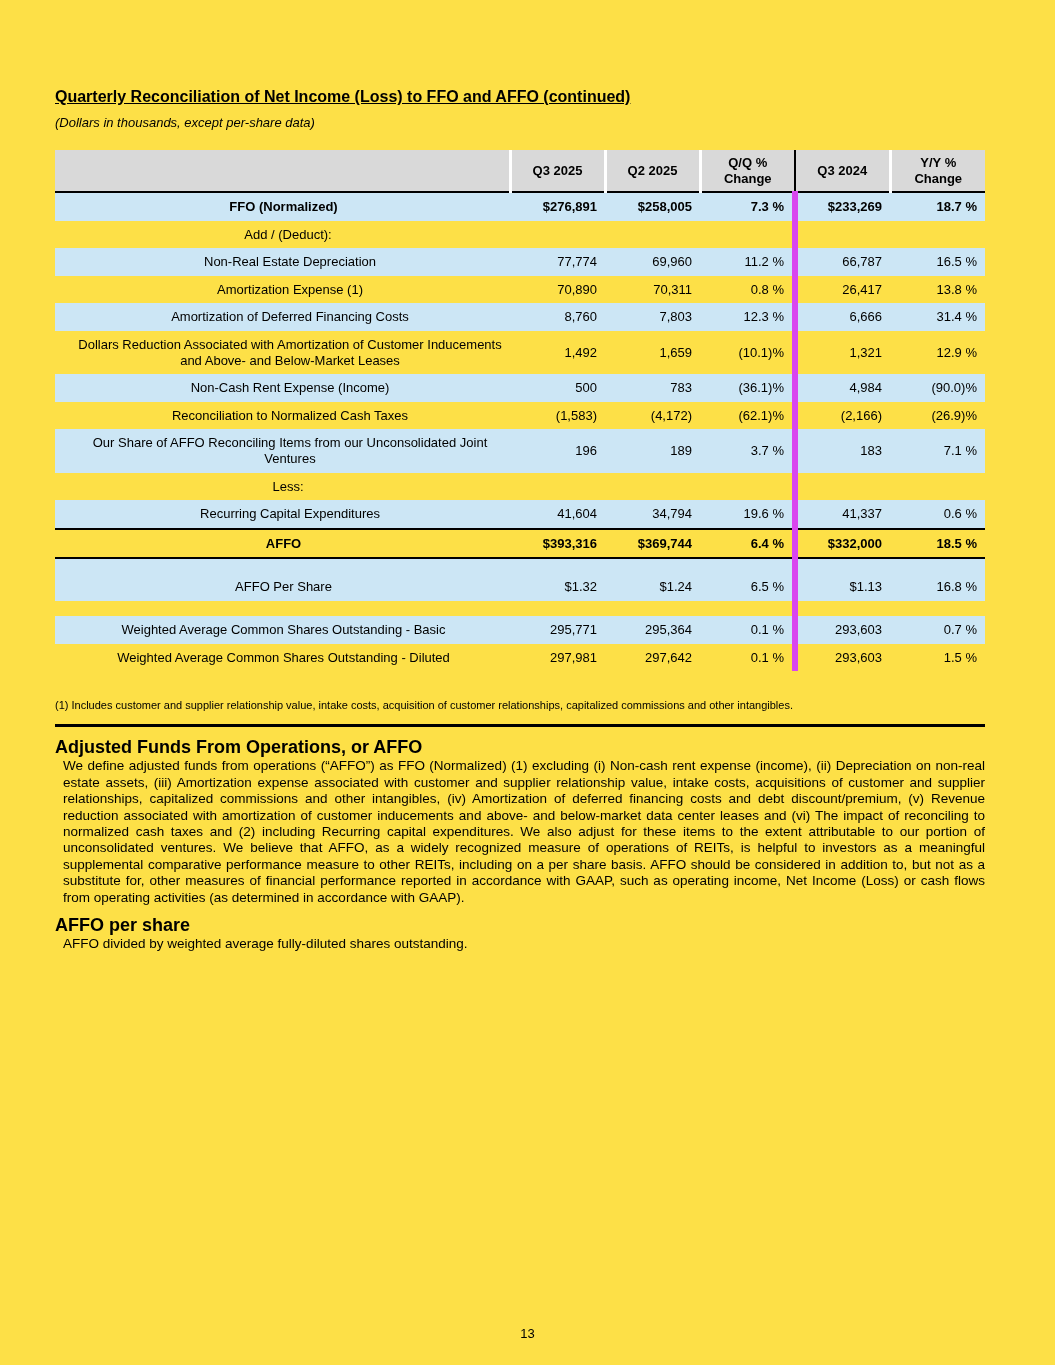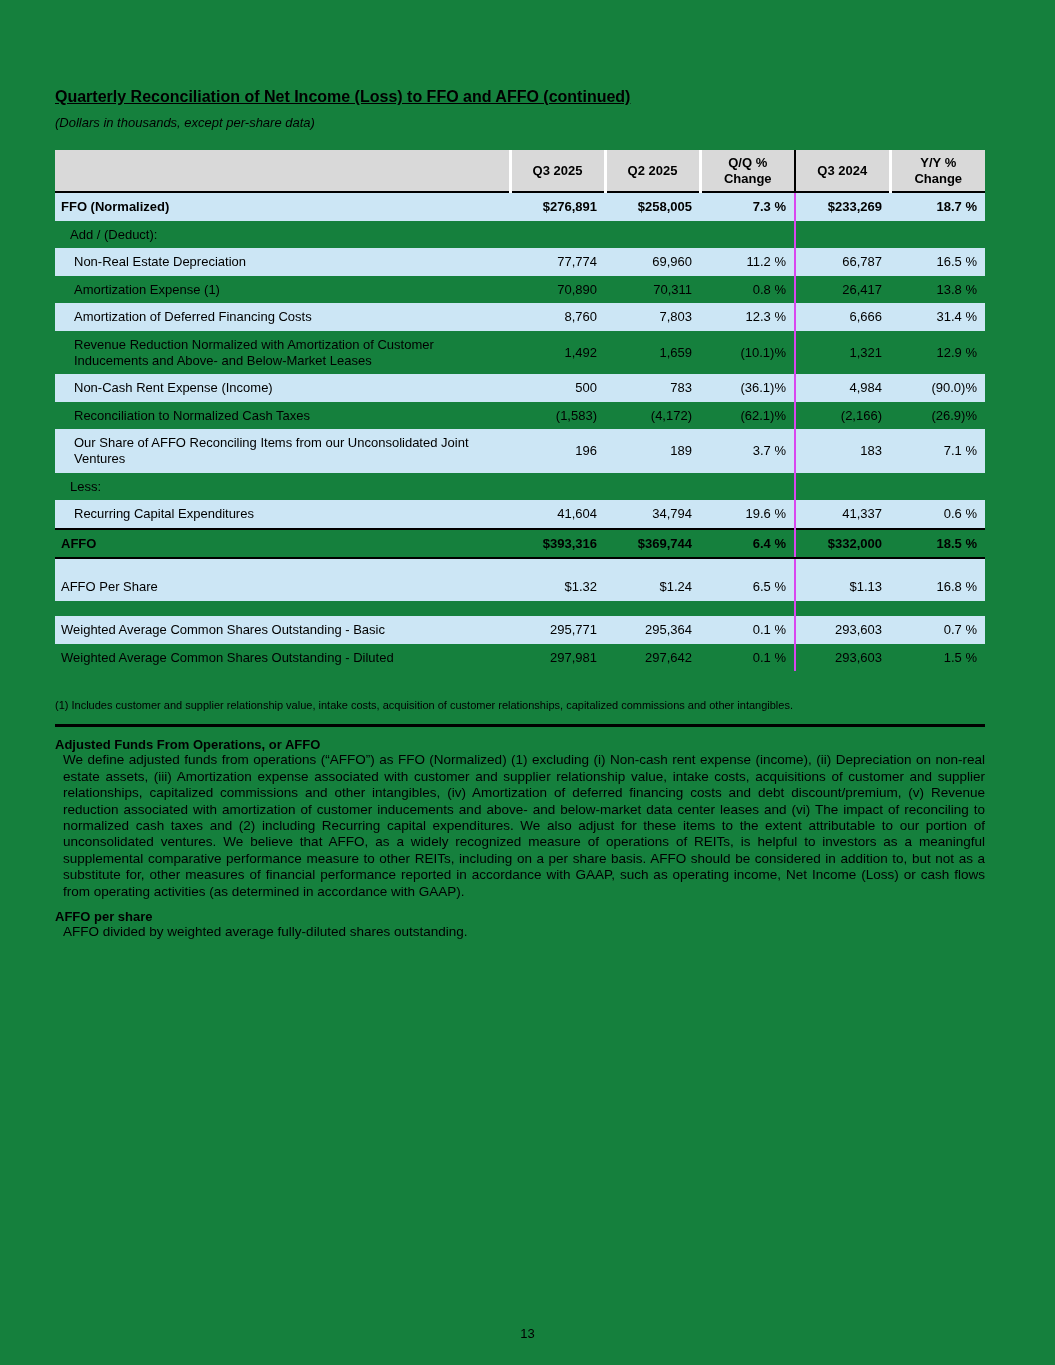--- a/index.html
+++ b/index.html
@@ -2,21 +2,21 @@
 <html style="--row-blue: #cce6f5; --header-gray: #d9d9d9;"><head>
 <meta charset="utf-8">
 <style>
   * { margin: 0; padding: 0; box-sizing: border-box; }
   html, body { background: #fff; }
   body { font-family: "Liberation Sans", sans-serif; color: #000; }
   .page {
     position: relative;
     width: 1055px;
     min-height: 1365px;
-    background: #15803d;
+    background: #fde047;
     padding: 88px 70px 60px 55px;
   }
   h1.title {
     font-size: 16px;
     font-weight: bold;
     text-decoration: underline;
     margin-bottom: 9px;
   }
   .subtitle {
     font-size: 13px;
@@ -41,23 +41,23 @@
     border-bottom: 2px solid #000;
     line-height: 1.2;
   }
   thead th:first-child { border-left: none; }
   thead th.divider { border-left: 2px solid #000; }
   tbody td {
     padding: 6px 8px 6px 6px;
     vertical-align: middle;
     line-height: 1.2;
   }
-  tbody td.label { text-align: left; padding-right: 4px; }
+  tbody td.label { text-align: center; padding-right: 4px; }
   tbody td.val { text-align: right; }
-  tbody td.divider { border-left: 2px solid #d946ef; }
+  tbody td.divider { border-left: 6px solid #d946ef; }
   tr.shaded td { background: var(--row-blue, #cce6f5); }
   tr.bold td { font-weight: bold; }
   tr.top-border td { border-top: 2px solid #000; }
   tr.bottom-border td { border-bottom: 2px solid #000; }
   tr.spacer td { height: 15px; padding-top: 0; padding-bottom: 0; }
   td.indent-0 { padding-left: 6px; }
   td.indent-1 { padding-left: 15px; }
   td.indent-2 { padding-left: 19px; }
   .footnote {
     font-size: 11px;
@@ -65,21 +65,21 @@
   }
   hr.thick-rule {
     border: none;
     height: 3px;
     background: #000;
     width: 930px;
     margin: 13px 0 10px 0;
   }
   .section { width: 930px; }
   .section h3 {
-    font-size: 13px;
+    font-size: 18px;
     font-weight: bold;
     margin-top: 9px;
   }
   .section p {
     font-size: 13.5px;
     line-height: 1.22;
     text-align: justify;
     margin-left: 8px;
   }
   .page-number {
@@ -155,21 +155,21 @@
         </tr>
         <tr class="shaded">
           <td class="label indent-2">Amortization of Deferred Financing Costs</td>
           <td class="val">8,760</td>
           <td class="val">7,803</td>
           <td class="val">12.3 %</td>
           <td class="val divider">6,666</td>
           <td class="val">31.4 %</td>
         </tr>
         <tr>
-          <td class="label indent-2">Revenue Reduction Normalized with Amortization of Customer Inducements and Above- and Below-Market Leases</td>
+          <td class="label indent-2">Dollars Reduction Associated with Amortization of Customer Inducements and Above- and Below-Market Leases</td>
           <td class="val">1,492</td>
           <td class="val">1,659</td>
           <td class="val">(10.1)%</td>
           <td class="val divider">1,321</td>
           <td class="val">12.9 %</td>
         </tr>
         <tr class="shaded">
           <td class="label indent-2">Non-Cash Rent Expense (Income)</td>
           <td class="val">500</td>
           <td class="val">783</td>

